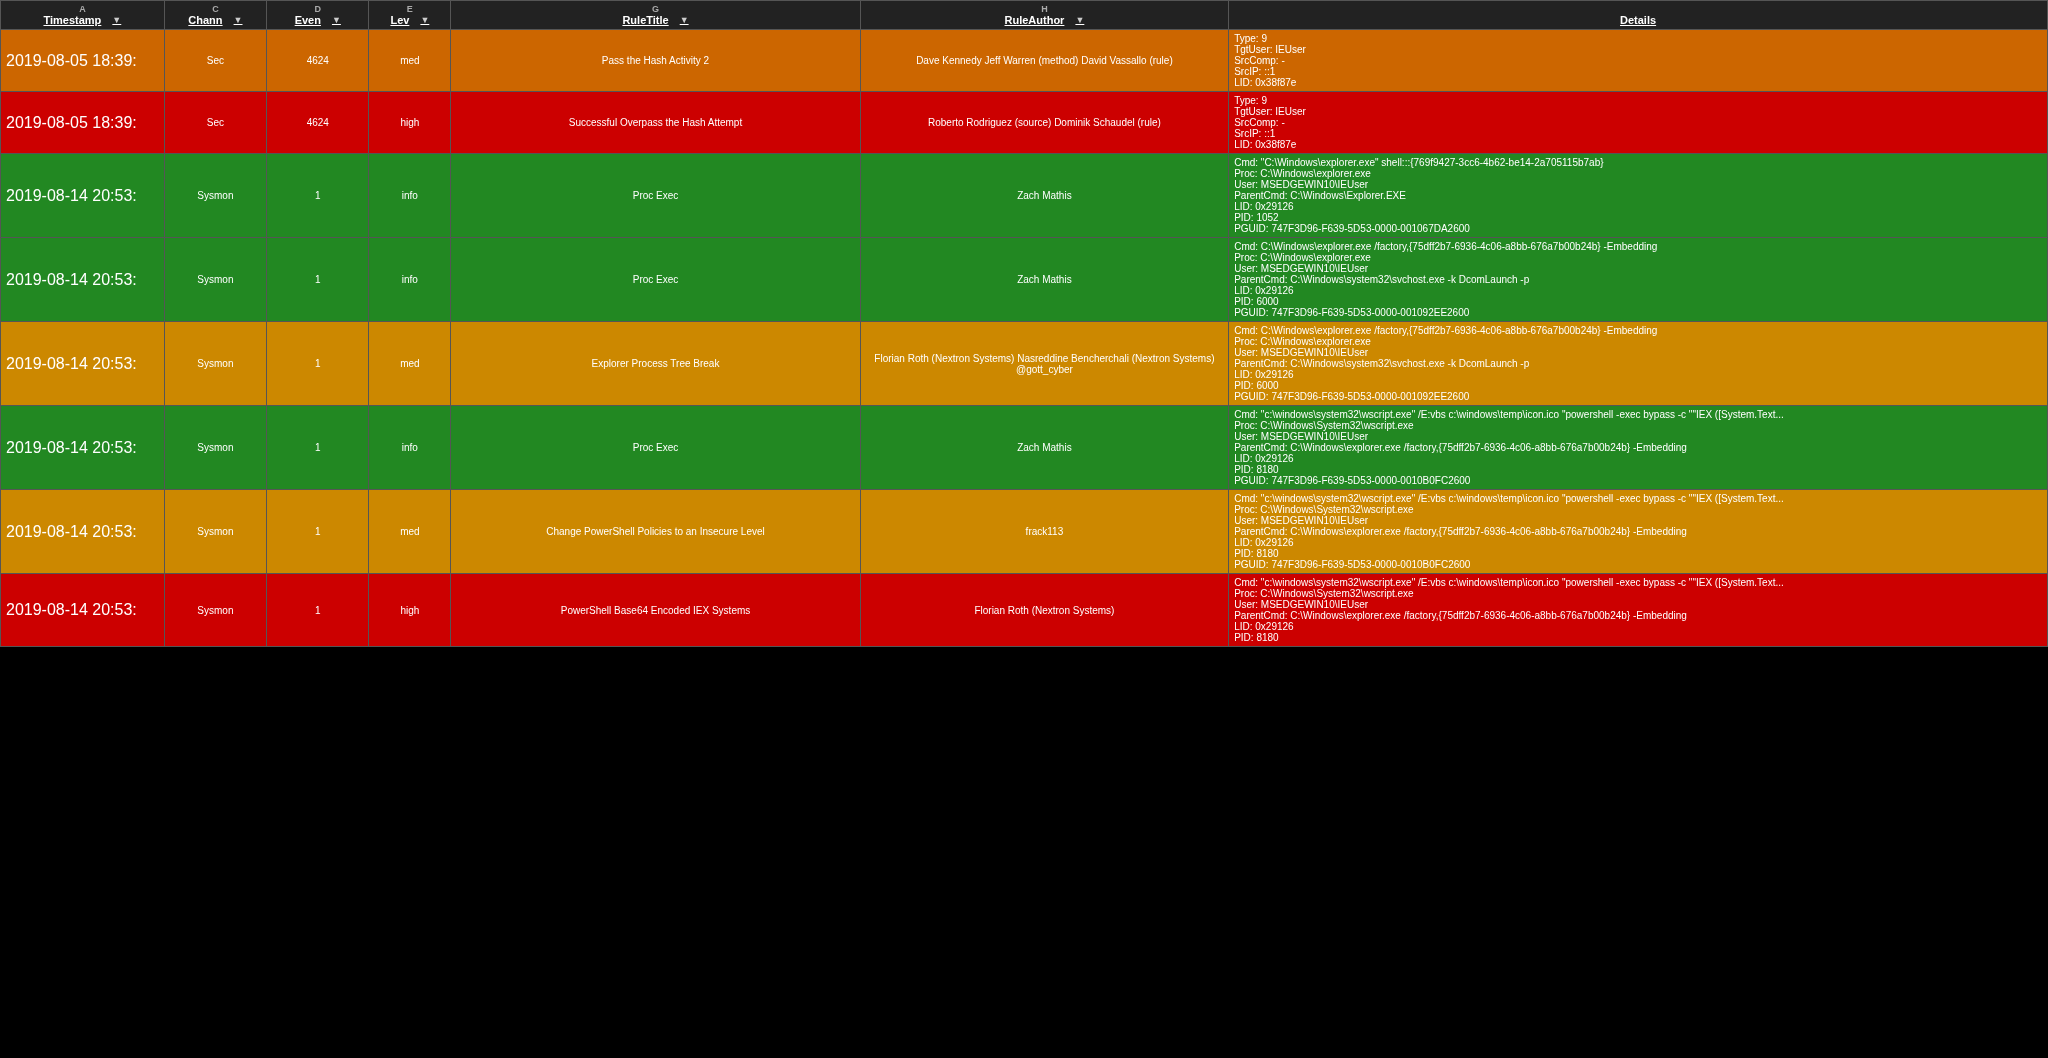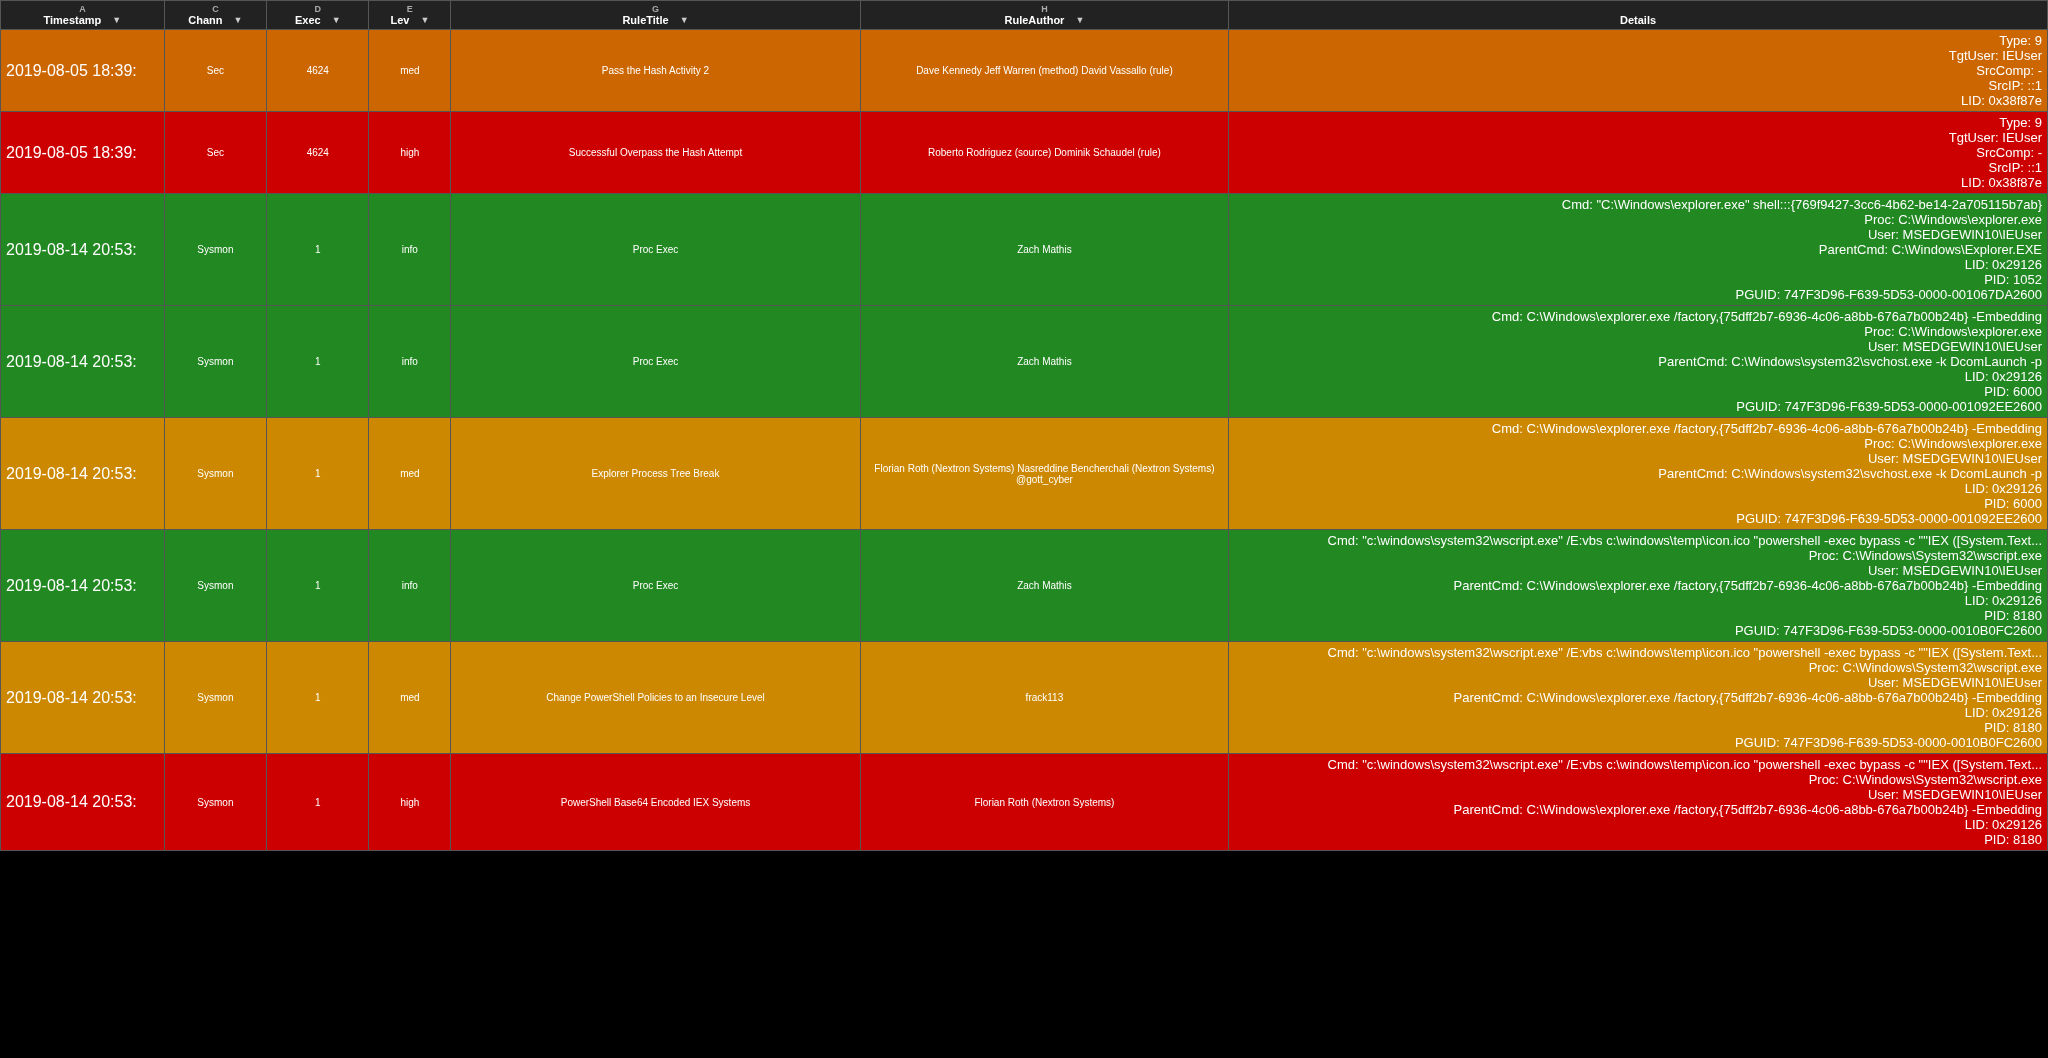--- a/index.html
+++ b/index.html
@@ -20,28 +20,28 @@
     .col-g { width: 20%; }
     .col-h { width: 18%; }
     .col-details { width: 40%; text-align: center; }
     
     .row-orange-dark { background-color: #cc6600; }
     .row-red { background-color: #cc0000; }
     .row-green { background-color: #228822; }
     .row-orange-med { background-color: #cc8800; }
     
     td { text-align: center; font-size: 10px; }
-    td.details-cell { text-align: right; font-size: 13px; white-space: pre-line; }
+    td.details-cell { text-align: left; font-size: 10px; white-space: pre-line; }
     td.timestamp-cell { text-align: left; font-size: 16px; }
     
     .filter-arrow { font-size: 9px; color: #ccc; margin-left: 3px; }
     
     .th-inner { display: flex; flex-direction: column; align-items: center; }
     .th-top { color: #aaa; font-size: 9px; }
-    .th-label { font-size: 11px; display: flex; align-items: center; gap: 8px; }
+    .th-label { font-size: 11px; display: flex; align-items: center; gap: 8px; text-decoration: underline; }
   </style>
 </head>
 <body>
 
 <div class="table-container">
   <table>
     <thead>
       <tr>
         <th class="col-a">
           <div class="th-inner">
@@ -58,21 +58,21 @@
             <span class="th-label">
               <span>Chann</span>
               <span class="filter-arrow">▼</span>
             </span>
           </div>
         </th>
         <th class="col-d">
           <div class="th-inner">
             <span class="th-top">D</span>
             <span class="th-label">
-              <span>Exec</span>
+              <span>Even</span>
               <span class="filter-arrow">▼</span>
             </span>
           </div>
         </th>
         <th class="col-e">
           <div class="th-inner">
             <span class="th-top">E</span>
             <span class="th-label">
               <span>Lev</span>
               <span class="filter-arrow">▼</span>

